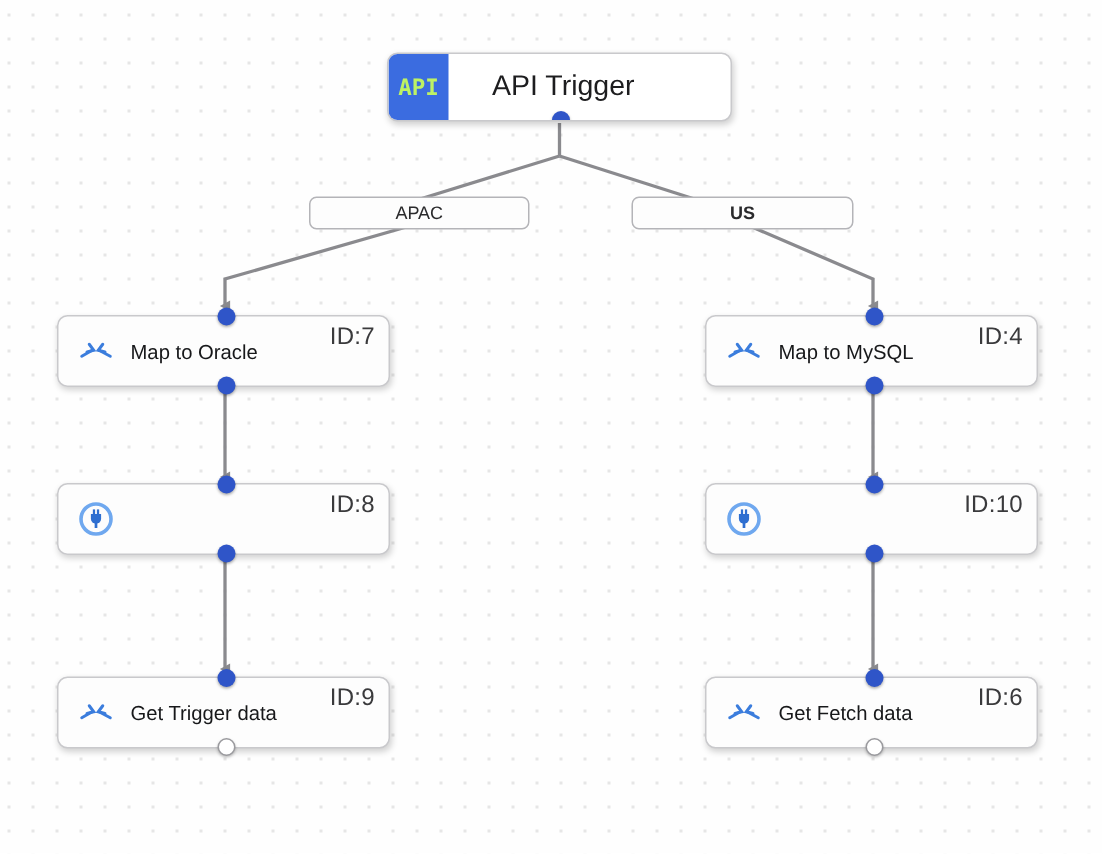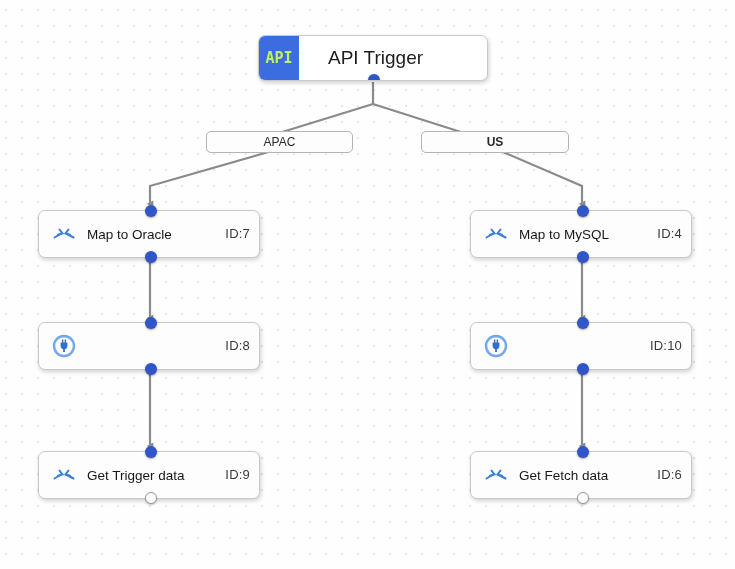--- a/index.html
+++ b/index.html
@@ -91,23 +91,23 @@
     margin-right: 10px;
   }
   .node-title {
     font-size: 13.5px;
     color: #17181a;
     font-weight: normal;
     white-space: nowrap;
   }
   .node-id {
     position: absolute;
-    top: 15px;
+    top: 5px;
     right: 9px;
-    font-size: 13px;
+    font-size: 16px;
     color: #3a3a3c;
     letter-spacing: 0.2px;
   }
 
   
   .port {
     position: absolute;
     width: 12px;
     height: 12px;
     border-radius: 50%;

